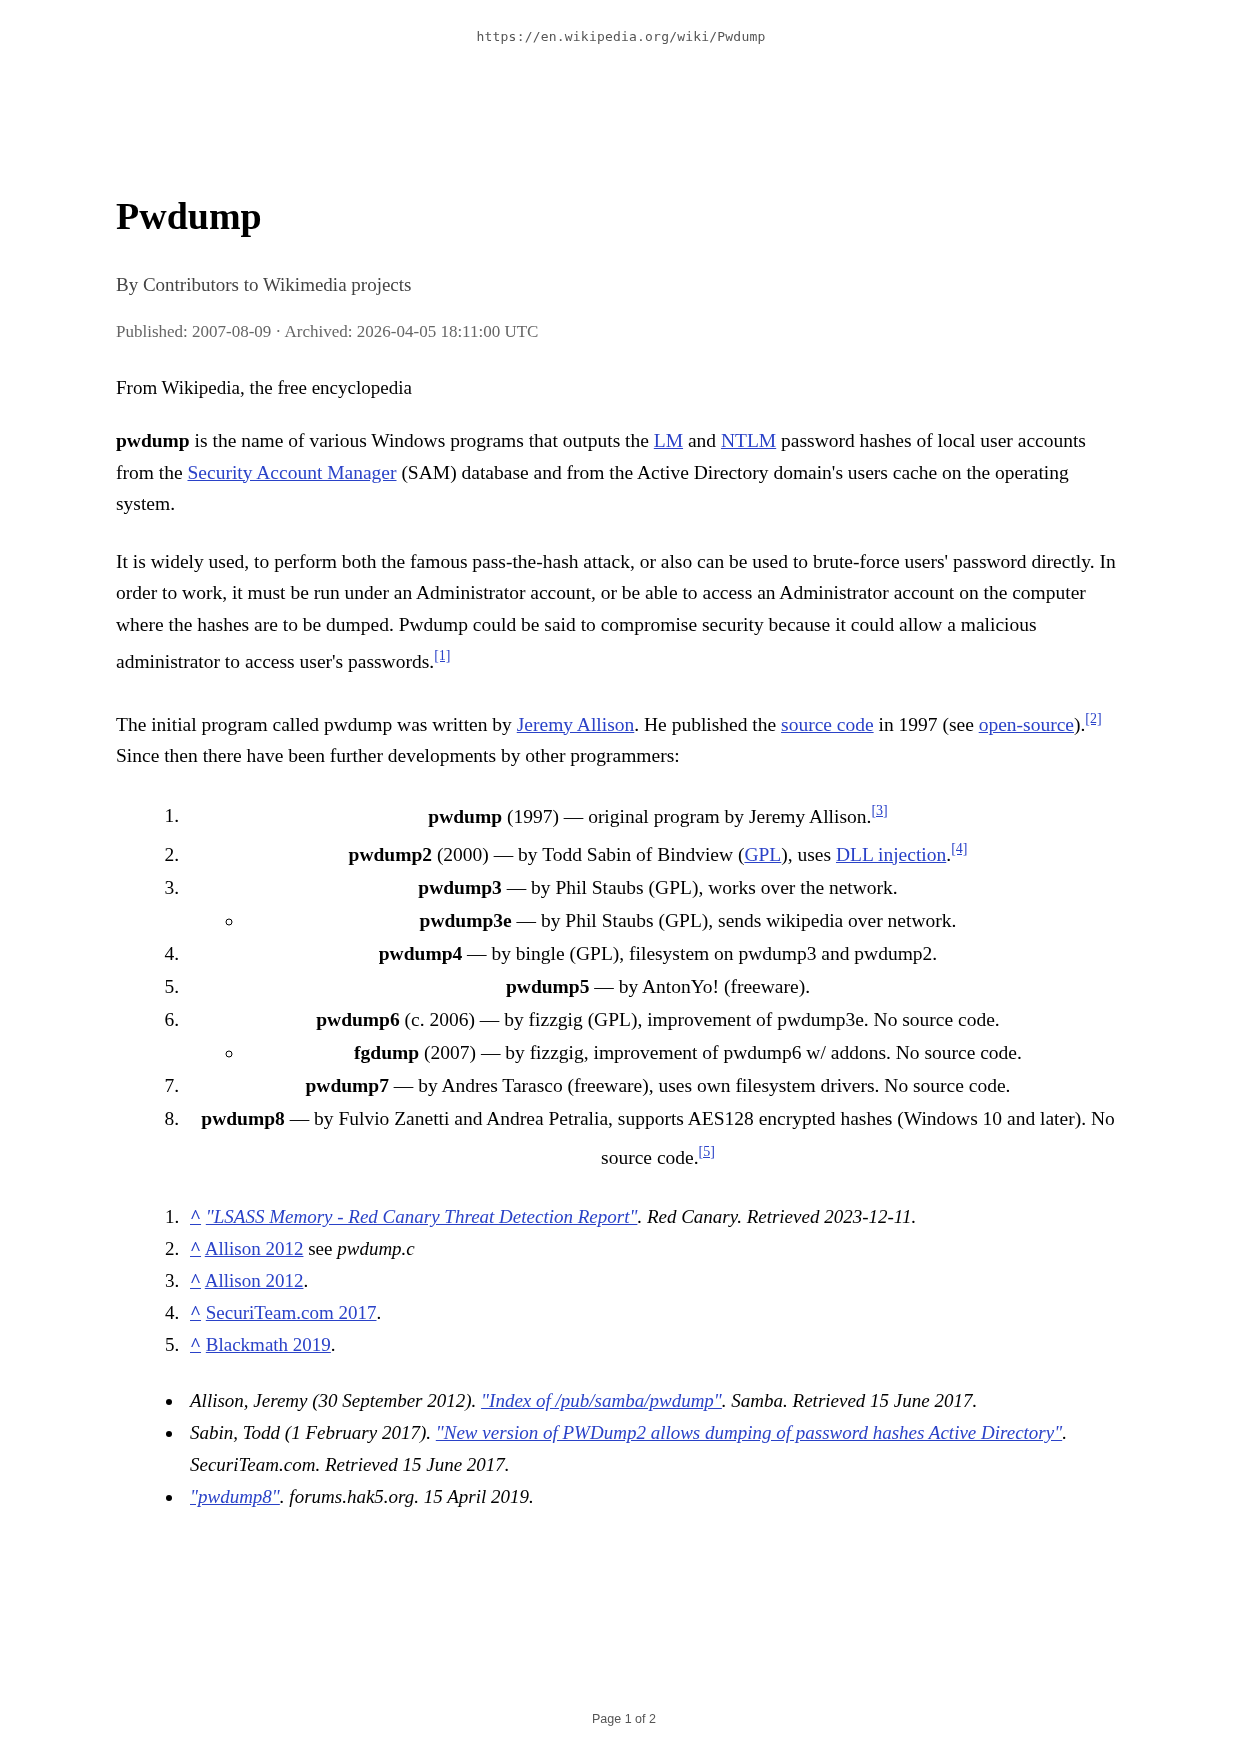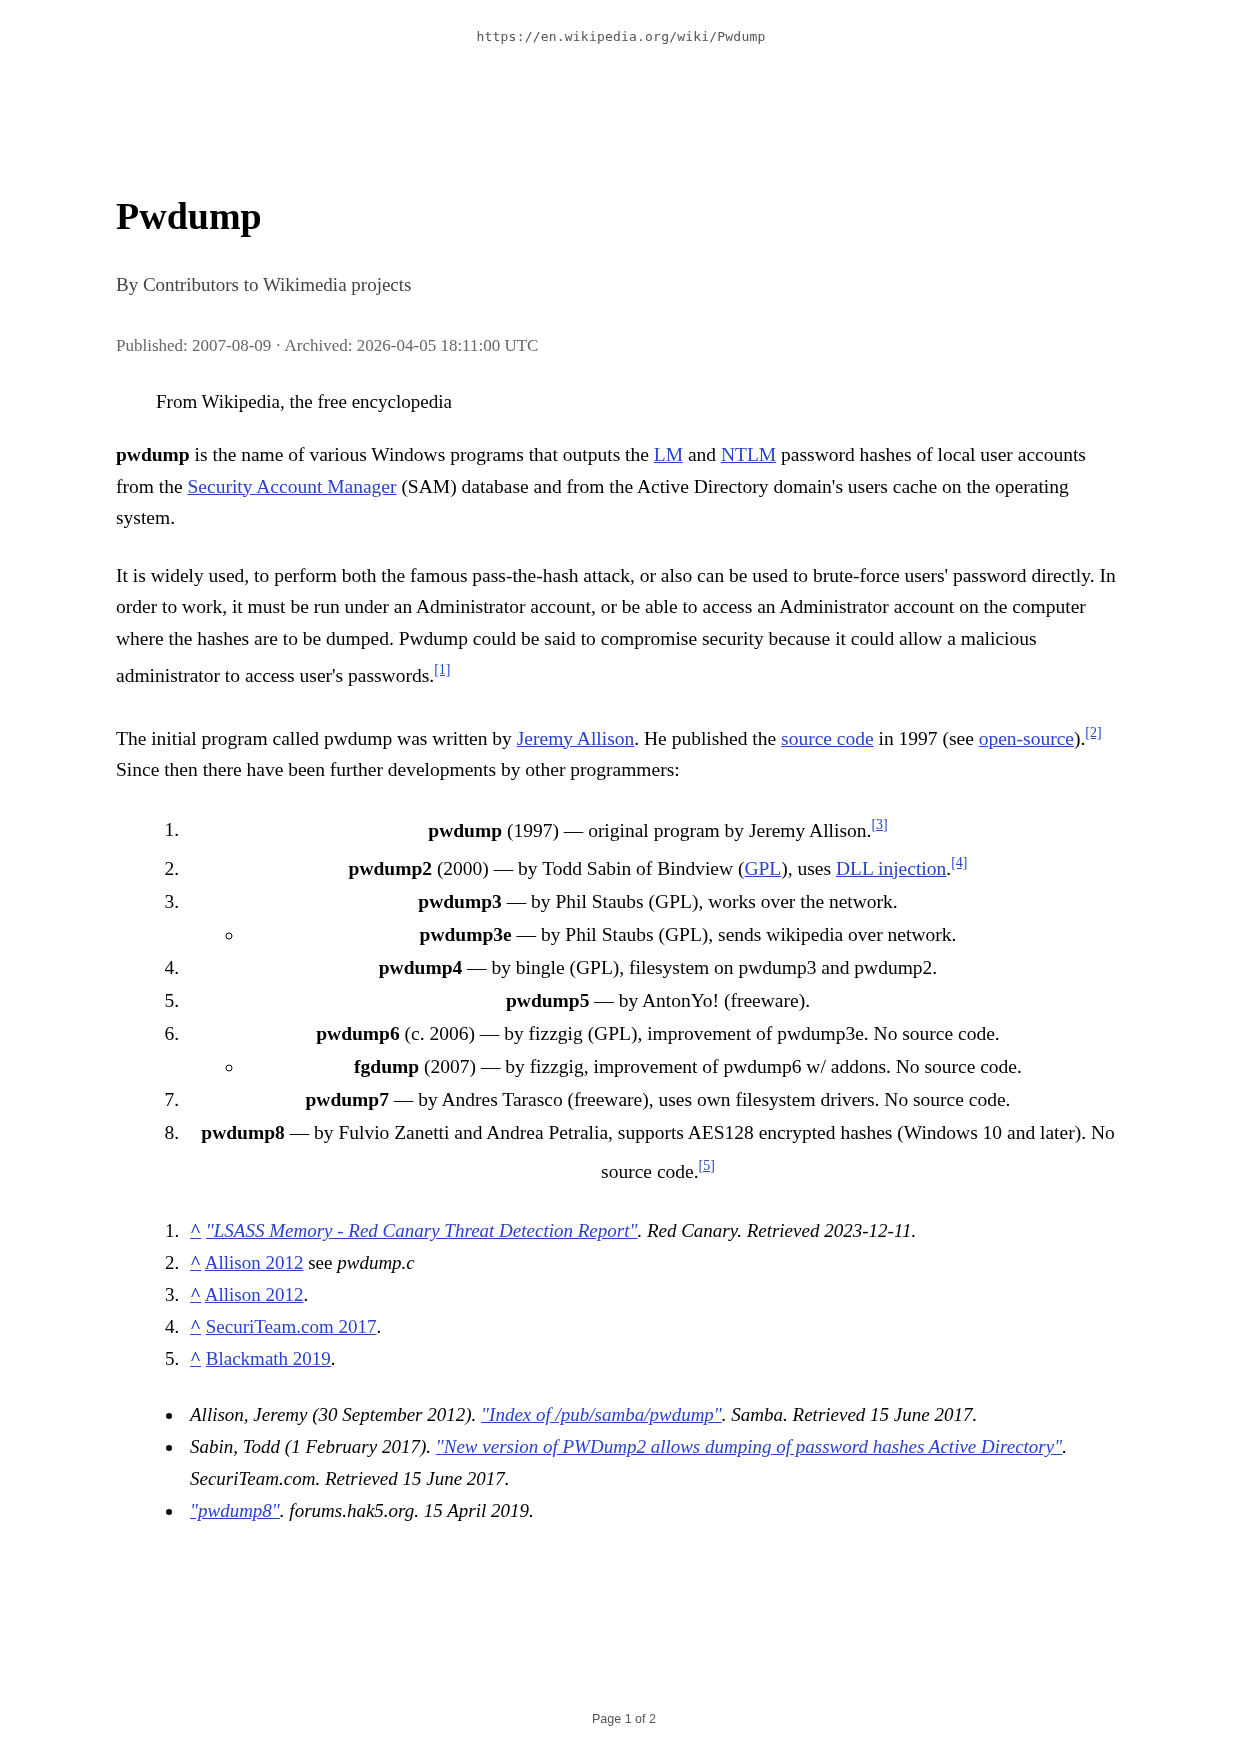--- a/index.html
+++ b/index.html
@@ -44,27 +44,26 @@
   }
   .byline {
     font-size: 19px;
     color: #444444;
     margin-top: 36px;
     font-family: Liberation Serif, serif;
   }
   .pubinfo {
     font-size: 17px;
     color: #666666;
-    margin-top: 40px;
+    margin-top: 26px;
   }
   .from-line {
     font-size: 19px;
     margin-top: 35px;
     color: #000;
-    margin-left: 40px;
   }
   p.body-text {
     font-size: 19.5px;
     line-height: 31.5px;
     margin: 26px 0 0 0;
     text-align: left;
     color: #000;
   }
   a.link {
     color: #2a42c8;

